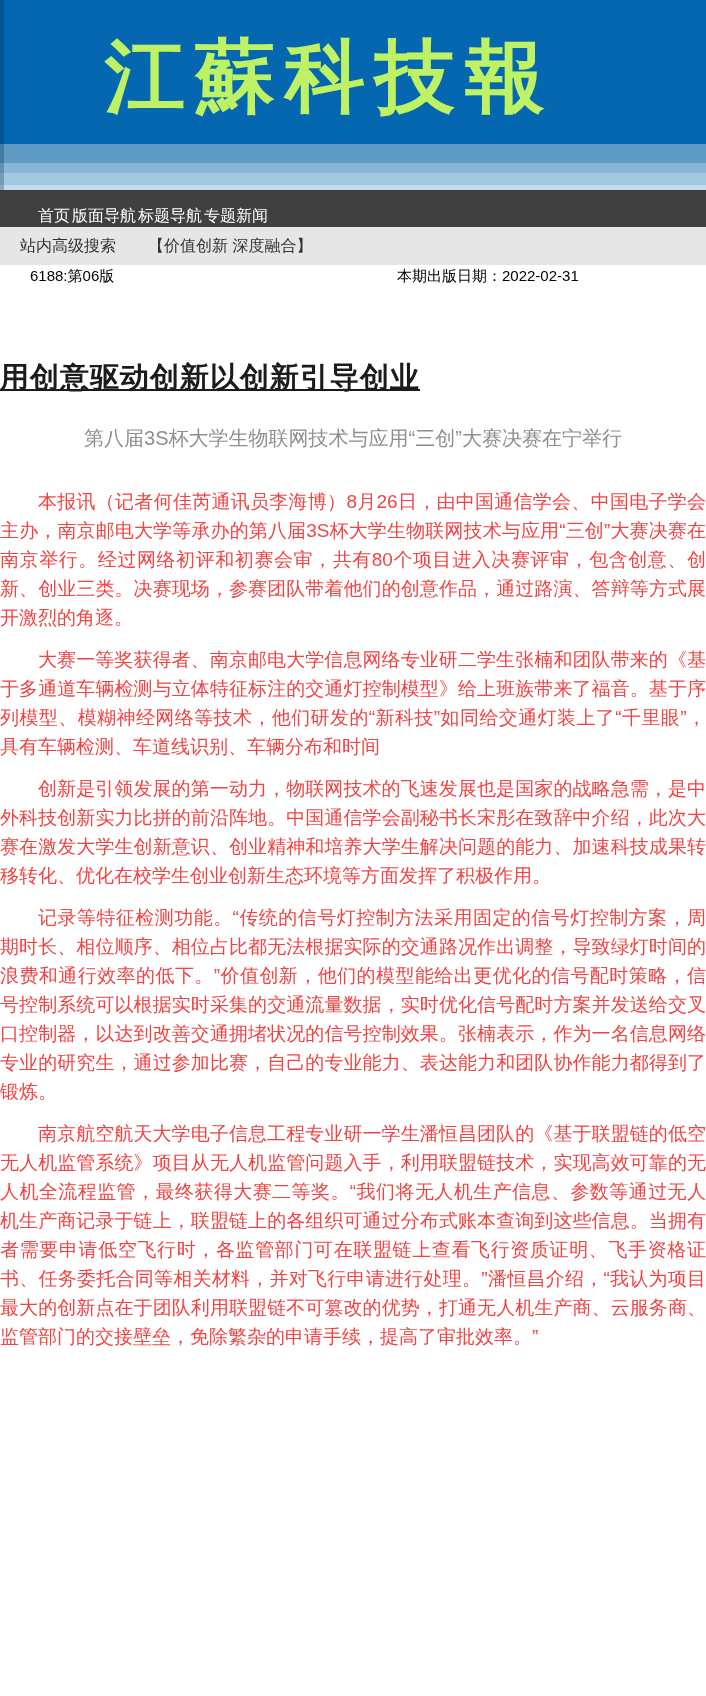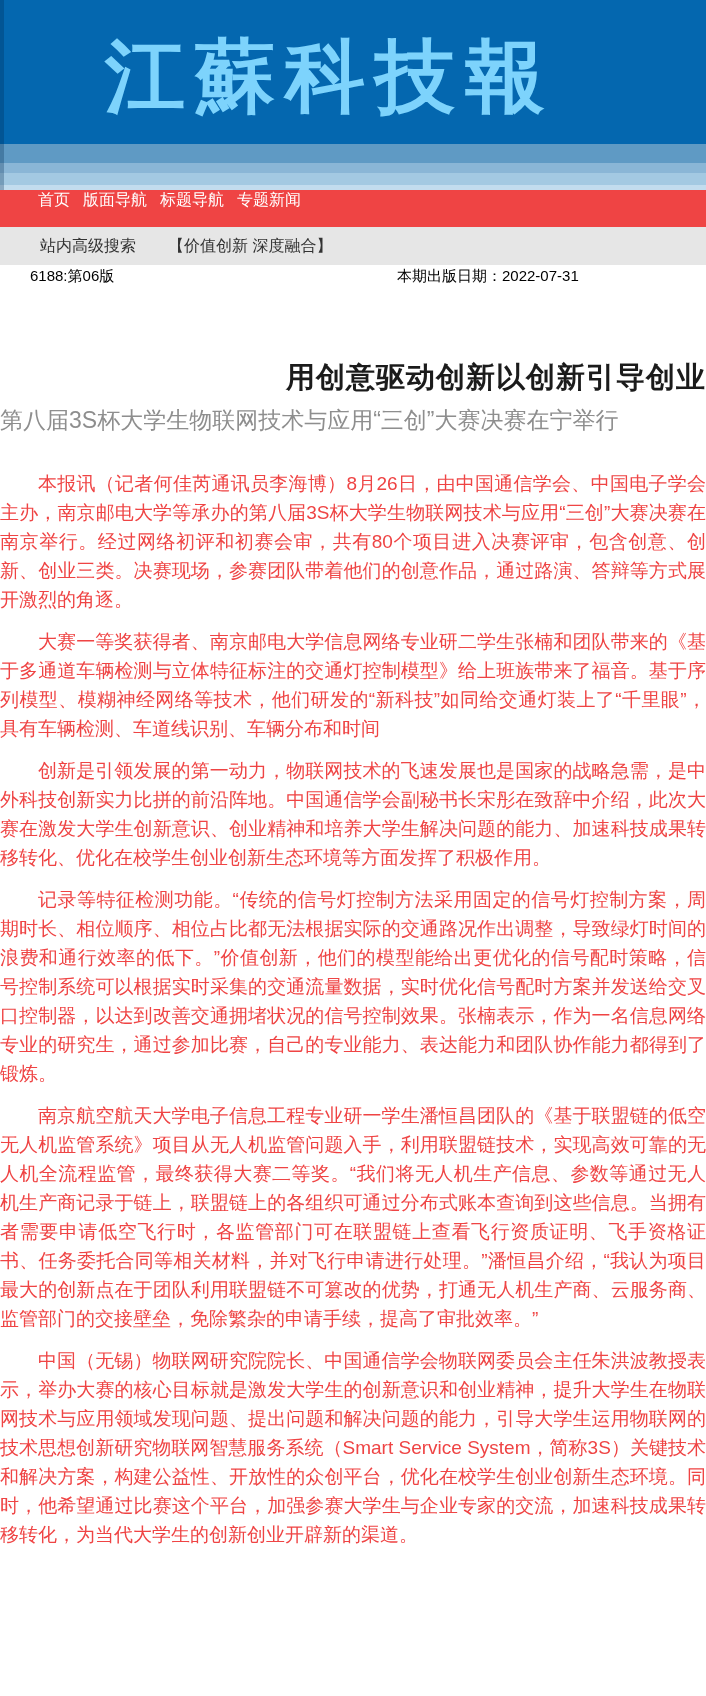--- a/index.html
+++ b/index.html
@@ -24,21 +24,21 @@
     z-index: 2;
   }
   .masthead {
     height: 144px;
     background: #0467af;
     display: flex;
     align-items: center;
     justify-content: center;
   }
   .masthead-title {
-    color: #7dd3fc;
+    color: #bef264;
     font-family: "Liberation Serif", "DejaVu Serif", serif;
     font-weight: bold;
     font-size: 80px;
     line-height: 1;
     letter-spacing: 10px;
     padding: 10px 46px 0 0;
     white-space: nowrap;
     text-decoration: none;
     cursor: pointer;
   }
@@ -47,39 +47,39 @@
     background: linear-gradient(to bottom,
       #5f9ac4 0px,  #5f9ac4 19px,
       #8ab6d6 19px, #8ab6d6 29px,
       #a3c9e2 29px, #a3c9e2 41px,
       #c2dcee 41px, #c2dcee 46px);
   }
 
   
   .navbar {
     height: 37px;
-    background: #ef4444;
+    background: #404040;
     display: flex;
-    align-items: flex-start;
+    align-items: flex-end;
     padding-left: 38px;
-    gap: 13px;
+    gap: 2px;
   }
   .nav-link {
     color: #ffffff;
     font-size: 16px;
     text-decoration: none;
     cursor: pointer;
     white-space: nowrap;
   }
   .subnav {
     height: 38px;
     background: #e6e6e6;
     display: flex;
     align-items: center;
-    padding-left: 40px;
+    padding-left: 20px;
     font-size: 16px;
     color: #333333;
   }
   .subnav-search {
     color: #333333;
     text-decoration: none;
     cursor: pointer;
     white-space: nowrap;
   }
   .subnav-slogan {
@@ -93,31 +93,32 @@
     height: 38px;
     font-size: 15px;
     color: #000000;
   }
   .issue-number  { position: absolute; left: 30px;  top: 2px; }
   .publish-date  { position: absolute; left: 397px; top: 2px; }
 
   
   .article { margin-top: 56px; }
   .article-title {
-    text-align: right;
+    text-align: left;
     font-size: 29px;
     line-height: 36px;
     font-weight: bold;
     color: #1b1b1b;
     letter-spacing: 1px;
+    text-decoration: underline;
   }
   .article-subtitle {
-    margin-top: 10px;
-    text-align: left;
-    font-size: 23px;
+    margin-top: 28px;
+    text-align: center;
+    font-size: 20px;
     line-height: 30px;
     font-weight: normal;
     color: #8e8e8e;
   }
   .article-body {
     margin-top: 34px;
     font-size: 19px;
     line-height: 29px;
     color: #ef4444;
     text-align: justify;
@@ -144,27 +145,26 @@
     <a class="nav-link">专题新闻</a>
   </div>
 
 <div class="subnav">
   <a class="subnav-search">站内高级搜索</a>
   <span class="subnav-slogan">【价值创新 深度融合】</span>
 </div>
 
 <div class="issue-bar">
   <span class="issue-number">6188:第06版</span>
-  <span class="publish-date">本期出版日期：2022-07-31</span>
+  <span class="publish-date">本期出版日期：2022-02-31</span>
 </div>
 
 <div class="article">
   <h1 class="article-title">用创意驱动创新以创新引导创业</h1>
   <h2 class="article-subtitle">第八届3S杯大学生物联网技术与应用“三创”大赛决赛在宁举行</h2>
   <div class="article-body">
       <p>本报讯（记者何佳芮通讯员李海博）8月26日，由中国通信学会、中国电子学会主办，南京邮电大学等承办的第八届3S杯大学生物联网技术与应用“三创”大赛决赛在南京举行。经过网络初评和初赛会审，共有80个项目进入决赛评审，包含创意、创新、创业三类。决赛现场，参赛团队带着他们的创意作品，通过路演、答辩等方式展开激烈的角逐。</p>
       <p>大赛一等奖获得者、南京邮电大学信息网络专业研二学生张楠和团队带来的《基于多通道车辆检测与立体特征标注的交通灯控制模型》给上班族带来了福音。基于序列模型、模糊神经网络等技术，他们研发的“新科技”如同给交通灯装上了“千里眼”，具有车辆检测、车道线识别、车辆分布和时间</p>
       <p>创新是引领发展的第一动力，物联网技术的飞速发展也是国家的战略急需，是中外科技创新实力比拼的前沿阵地。中国通信学会副秘书长宋彤在致辞中介绍，此次大赛在激发大学生创新意识、创业精神和培养大学生解决问题的能力、加速科技成果转移转化、优化在校学生创业创新生态环境等方面发挥了积极作用。</p>
       <p>记录等特征检测功能。“传统的信号灯控制方法采用固定的信号灯控制方案，周期时长、相位顺序、相位占比都无法根据实际的交通路况作出调整，导致绿灯时间的浪费和通行效率的低下。”价值创新，他们的模型能给出更优化的信号配时策略，信号控制系统可以根据实时采集的交通流量数据，实时优化信号配时方案并发送给交叉口控制器，以达到改善交通拥堵状况的信号控制效果。张楠表示，作为一名信息网络专业的研究生，通过参加比赛，自己的专业能力、表达能力和团队协作能力都得到了锻炼。</p>
       <p>南京航空航天大学电子信息工程专业研一学生潘恒昌团队的《基于联盟链的低空无人机监管系统》项目从无人机监管问题入手，利用联盟链技术，实现高效可靠的无人机全流程监管，最终获得大赛二等奖。“我们将无人机生产信息、参数等通过无人机生产商记录于链上，联盟链上的各组织可通过分布式账本查询到这些信息。当拥有者需要申请低空飞行时，各监管部门可在联盟链上查看飞行资质证明、飞手资格证书、任务委托合同等相关材料，并对飞行申请进行处理。”潘恒昌介绍，“我认为项目最大的创新点在于团队利用联盟链不可篡改的优势，打通无人机生产商、云服务商、监管部门的交接壁垒，免除繁杂的申请手续，提高了审批效率。”</p>
-      <p>中国（无锡）物联网研究院院长、中国通信学会物联网委员会主任朱洪波教授表示，举办大赛的核心目标就是激发大学生的创新意识和创业精神，提升大学生在物联网技术与应用领域发现问题、提出问题和解决问题的能力，引导大学生运用物联网的技术思想创新研究物联网智慧服务系统（Smart Service System，简称3S）关键技术和解决方案，构建公益性、开放性的众创平台，优化在校学生创业创新生态环境。同时，他希望通过比赛这个平台，加强参赛大学生与企业专家的交流，加速科技成果转移转化，为当代大学生的创新创业开辟新的渠道。</p>
     </div>
 </div>
 
 </body></html>

